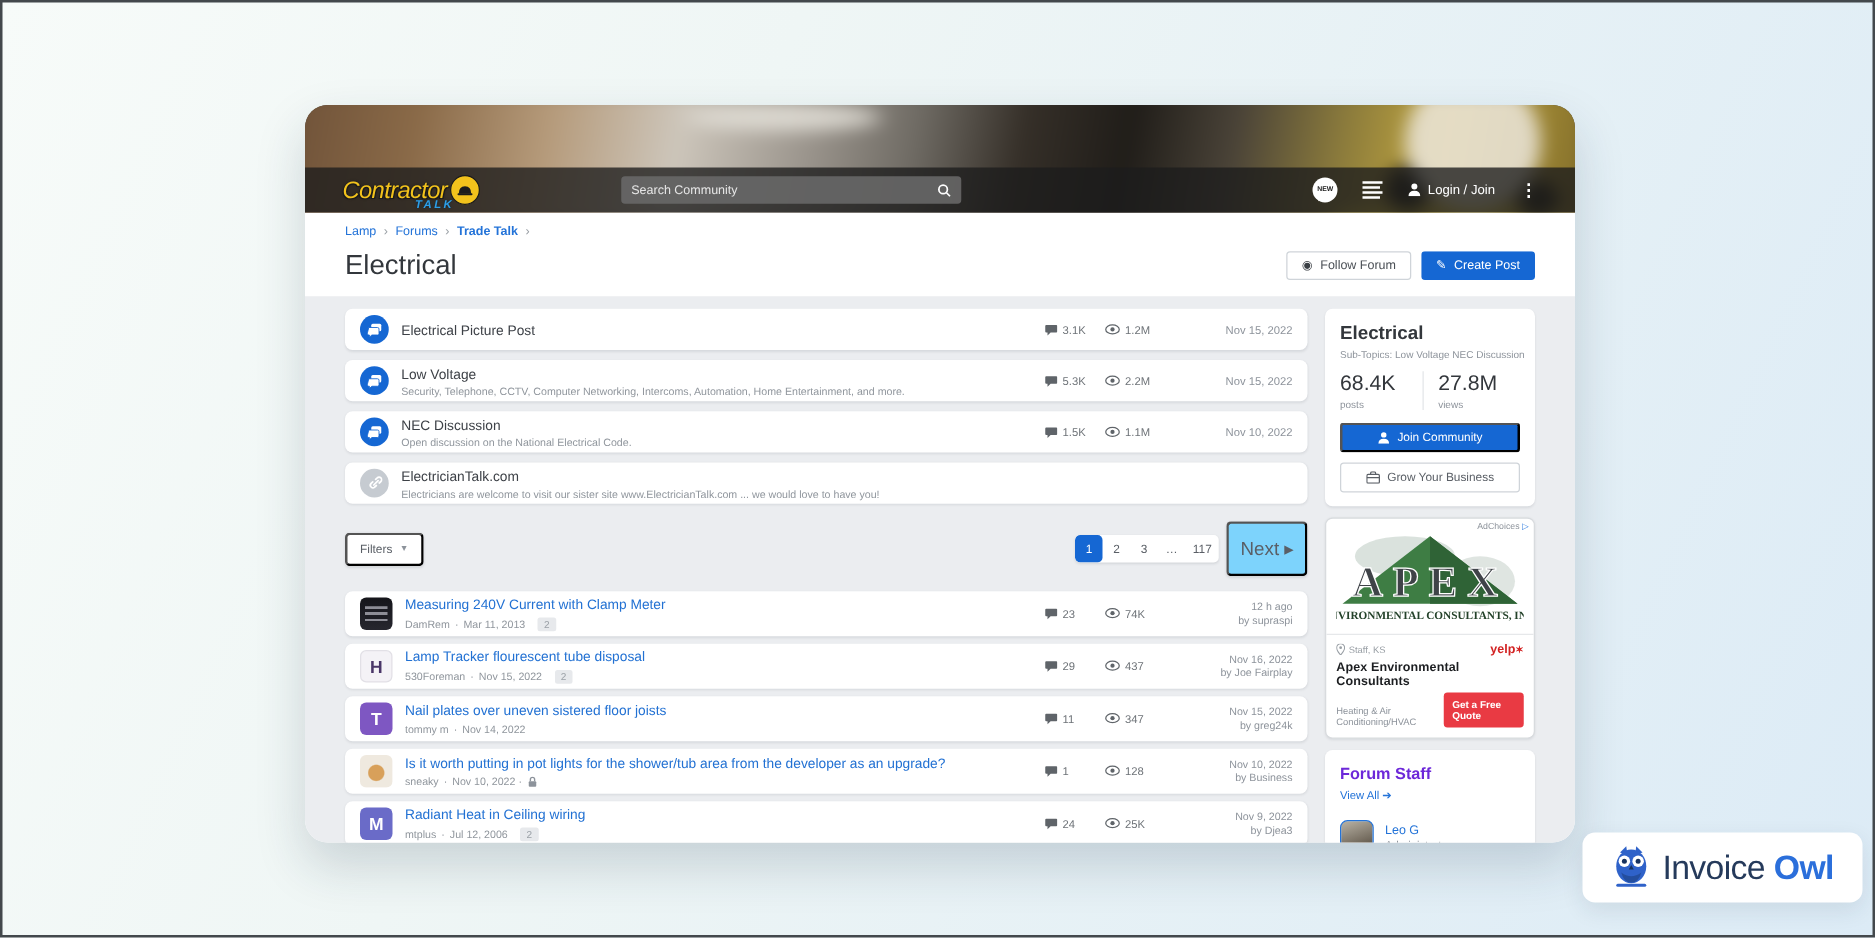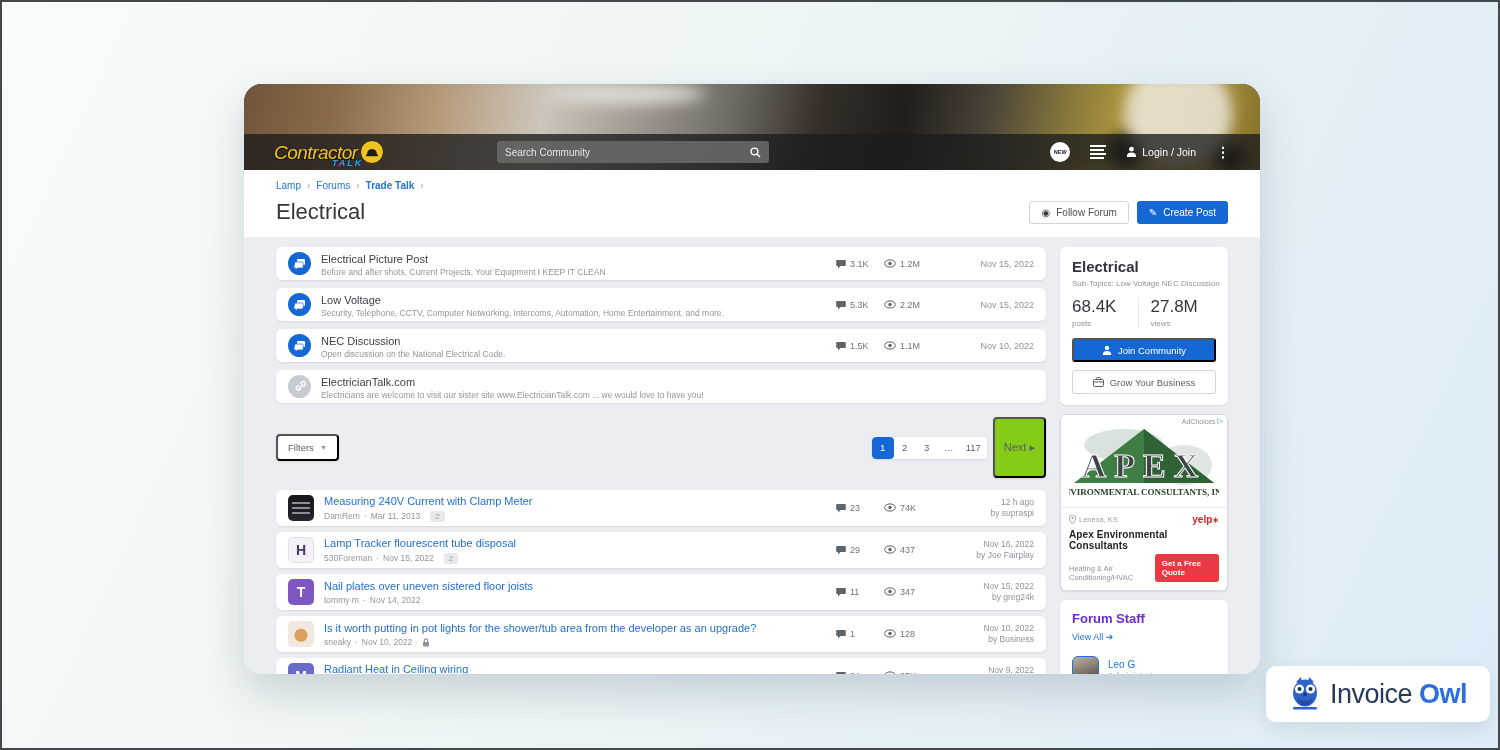--- a/index.html
+++ b/index.html
@@ -113,22 +113,22 @@
   
   .filter-row { display:flex; align-items:center; margin:14px 0 12px; }
   .filters-btn { background:#fff; border-radius:4px; box-shadow:0 1px 2px rgba(40,50,60,.12);
     font-size:9.5px; color:#5a5f66; padding:6px 10px; display:flex; gap:6px; align-items:center; }
   .pager { margin-left:auto; display:flex; gap:6px; align-items:center; }
   .pager-group { background:#fff; border-radius:4px; box-shadow:0 1px 2px rgba(40,50,60,.12);
     display:flex; align-items:center; overflow:hidden; }
   .page-btn { min-width:22px; height:22px; display:flex; align-items:center; justify-content:center;
     font-size:9.5px; color:#5a5f66; padding:0 6px; }
   .page-btn.active { background:#1567d3; color:#fff; border-radius:4px; }
-  .next-btn { background:#84cc16; border-radius:4px; box-shadow:0 1px 2px rgba(40,50,60,.12);
-    font-size:11px; color:#5a5f66; padding:22px 9px; }
+  .next-btn { background:#7dd3fc; border-radius:4px; box-shadow:0 1px 2px rgba(40,50,60,.12);
+    font-size:15px; color:#5a5f66; padding:11px 9px; }
 
   .thread-row { height:36px; margin-bottom:6px; }
 
   
   .panel { background:#fff; border-radius:6px; box-shadow:0 1px 2px rgba(40,50,60,.10);
     padding:11px 12px; margin-bottom:9px; }
   .panel-title { font-size:15px; font-weight:bold; color:#33373c; }
   .subtopics { font-size:8px; color:#8d939b; margin-top:4px; white-space:nowrap; }
   .stats-pair { display:flex; margin:9px 0 10px; }
   .stat-block { flex:1; }
@@ -249,21 +249,20 @@
           <div class="row section-row">
             <span class="circle-icon forum">
               <svg class="glyph-forum" width="12" height="12" viewBox="0 0 12 12">
                 <rect x="3" y="1" width="8" height="6" rx="1.2" fill="#fff"></rect>
                 <path d="M1 4 h7 a1.2 1.2 0 0 1 1.2 1.2 v3.6 a1.2 1.2 0 0 1 -1.2 1.2 h-4.5 l-2 1.8 v-1.8 h-.5 a1.2 1.2 0 0 1 -1.2 -1.2 z" fill="#fff" stroke="#1567d3" stroke-width=".7"></path>
               </svg>
 
             </span>
             <span class="row-text">
               <span class="row-title">Electrical Picture Post</span>
-              <span class="row-desc" style="display:block">Before and after shots, Current Projects, Your Equipment I KEEP IT CLEAN</span>
             </span>
             <span class="stat-cell stat-replies">
               <svg width="10" height="10" viewBox="0 0 10 10">
                 <path d="M1 1 h8 a.8.8 0 0 1 .8.8 v4.4 a.8.8 0 0 1 -.8.8 H4.5 L2 9.4 V7 H1 a.8.8 0 0 1 -.8-.8 V1.8 A.8.8 0 0 1 1 1z" fill="#5f6469"></path>
               </svg>
               <span>3.1K</span>
             </span>
             <span class="stat-cell stat-views">
               <svg width="12" height="9" viewBox="0 0 12 9">
                 <ellipse cx="6" cy="4.5" rx="5.4" ry="3.6" fill="none" stroke="#5f6469" stroke-width="1"></ellipse>
@@ -582,21 +581,21 @@
           <text x="75" y="52" text-anchor="middle" font-family="Liberation Serif, serif" font-size="34" font-weight="bold" fill="#3f4348" stroke="#fff" stroke-width="1" letter-spacing="8">APEX</text>
           <text x="75" y="70" text-anchor="middle" font-family="Liberation Serif, serif" font-size="9" font-weight="bold" fill="#24422a">ENVIRONMENTAL CONSULTANTS, INC.</text>
         </svg>
         <div class="ad-divider"></div>
         <div class="ad-info">
           <div class="ad-loc-row">
             <svg width="7" height="9" viewBox="0 0 7 9" style="margin-right:3px;">
                 <path d="M3.5 0 A3.2 3.2 0 0 1 6.7 3.2 C6.7 5.4 3.5 9 3.5 9 C3.5 9 .3 5.4 .3 3.2 A3.2 3.2 0 0 1 3.5 0z" fill="none" stroke="#9aa0a6" stroke-width=".9"></path>
                 <circle cx="3.5" cy="3.1" r="1.1" fill="#9aa0a6"></circle>
               </svg>
-            <span>Lenexa, KS</span>
+            <span>Staff, KS</span>
             <span class="yelp"><span>yelp</span><span class="star">✶</span></span>
           </div>
           <div class="ad-name">Apex Environmental Consultants</div>
           <div class="ad-cat-row">
             <span class="ad-cat">Heating &amp; Air Conditioning/HVAC</span>
             <span class="ad-cta">Get a Free Quote</span>
           </div>
         </div>
       </div>
 

